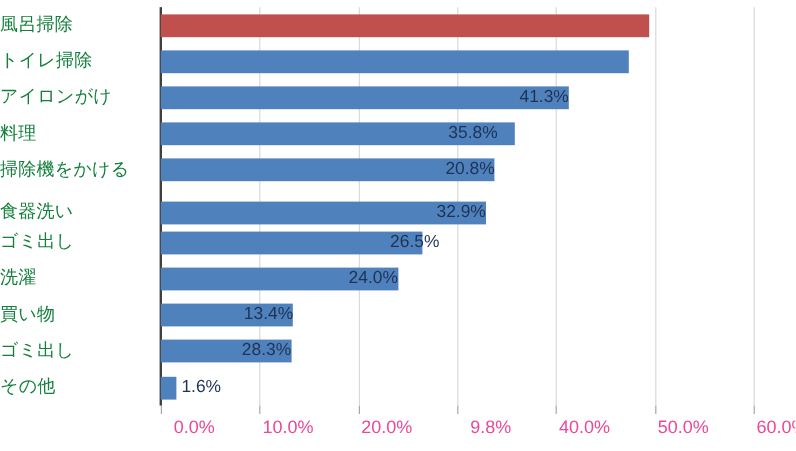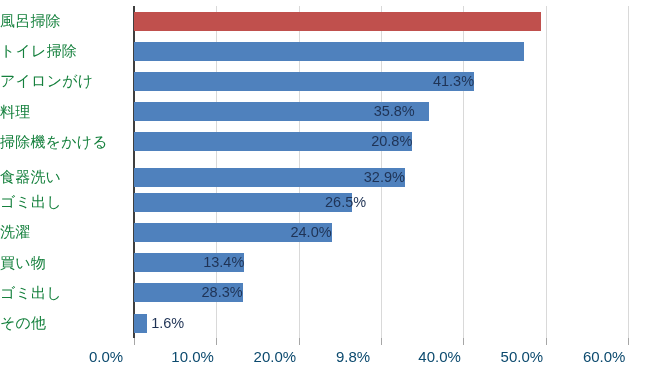--- a/index.html
+++ b/index.html
@@ -108,23 +108,23 @@
     top: 338px;
     width: 1px;
     height: 7px;
     background: #a6a6a6;
   }
   .tick-label {
     position: absolute;
     top: 348px;
     width: 90px;
     margin-left: -45px;
-    text-align: left;
+    text-align: right;
     font-size: 15px;
-    color: #0c4a6e;
+    color: #ec4899;
     white-space: nowrap;
   }
 </style>
 </head>
 <body>
 
 <div id="chart-root">
 
   <div class="plot-area">
     <div class="gridline" style="left:0px"></div>

